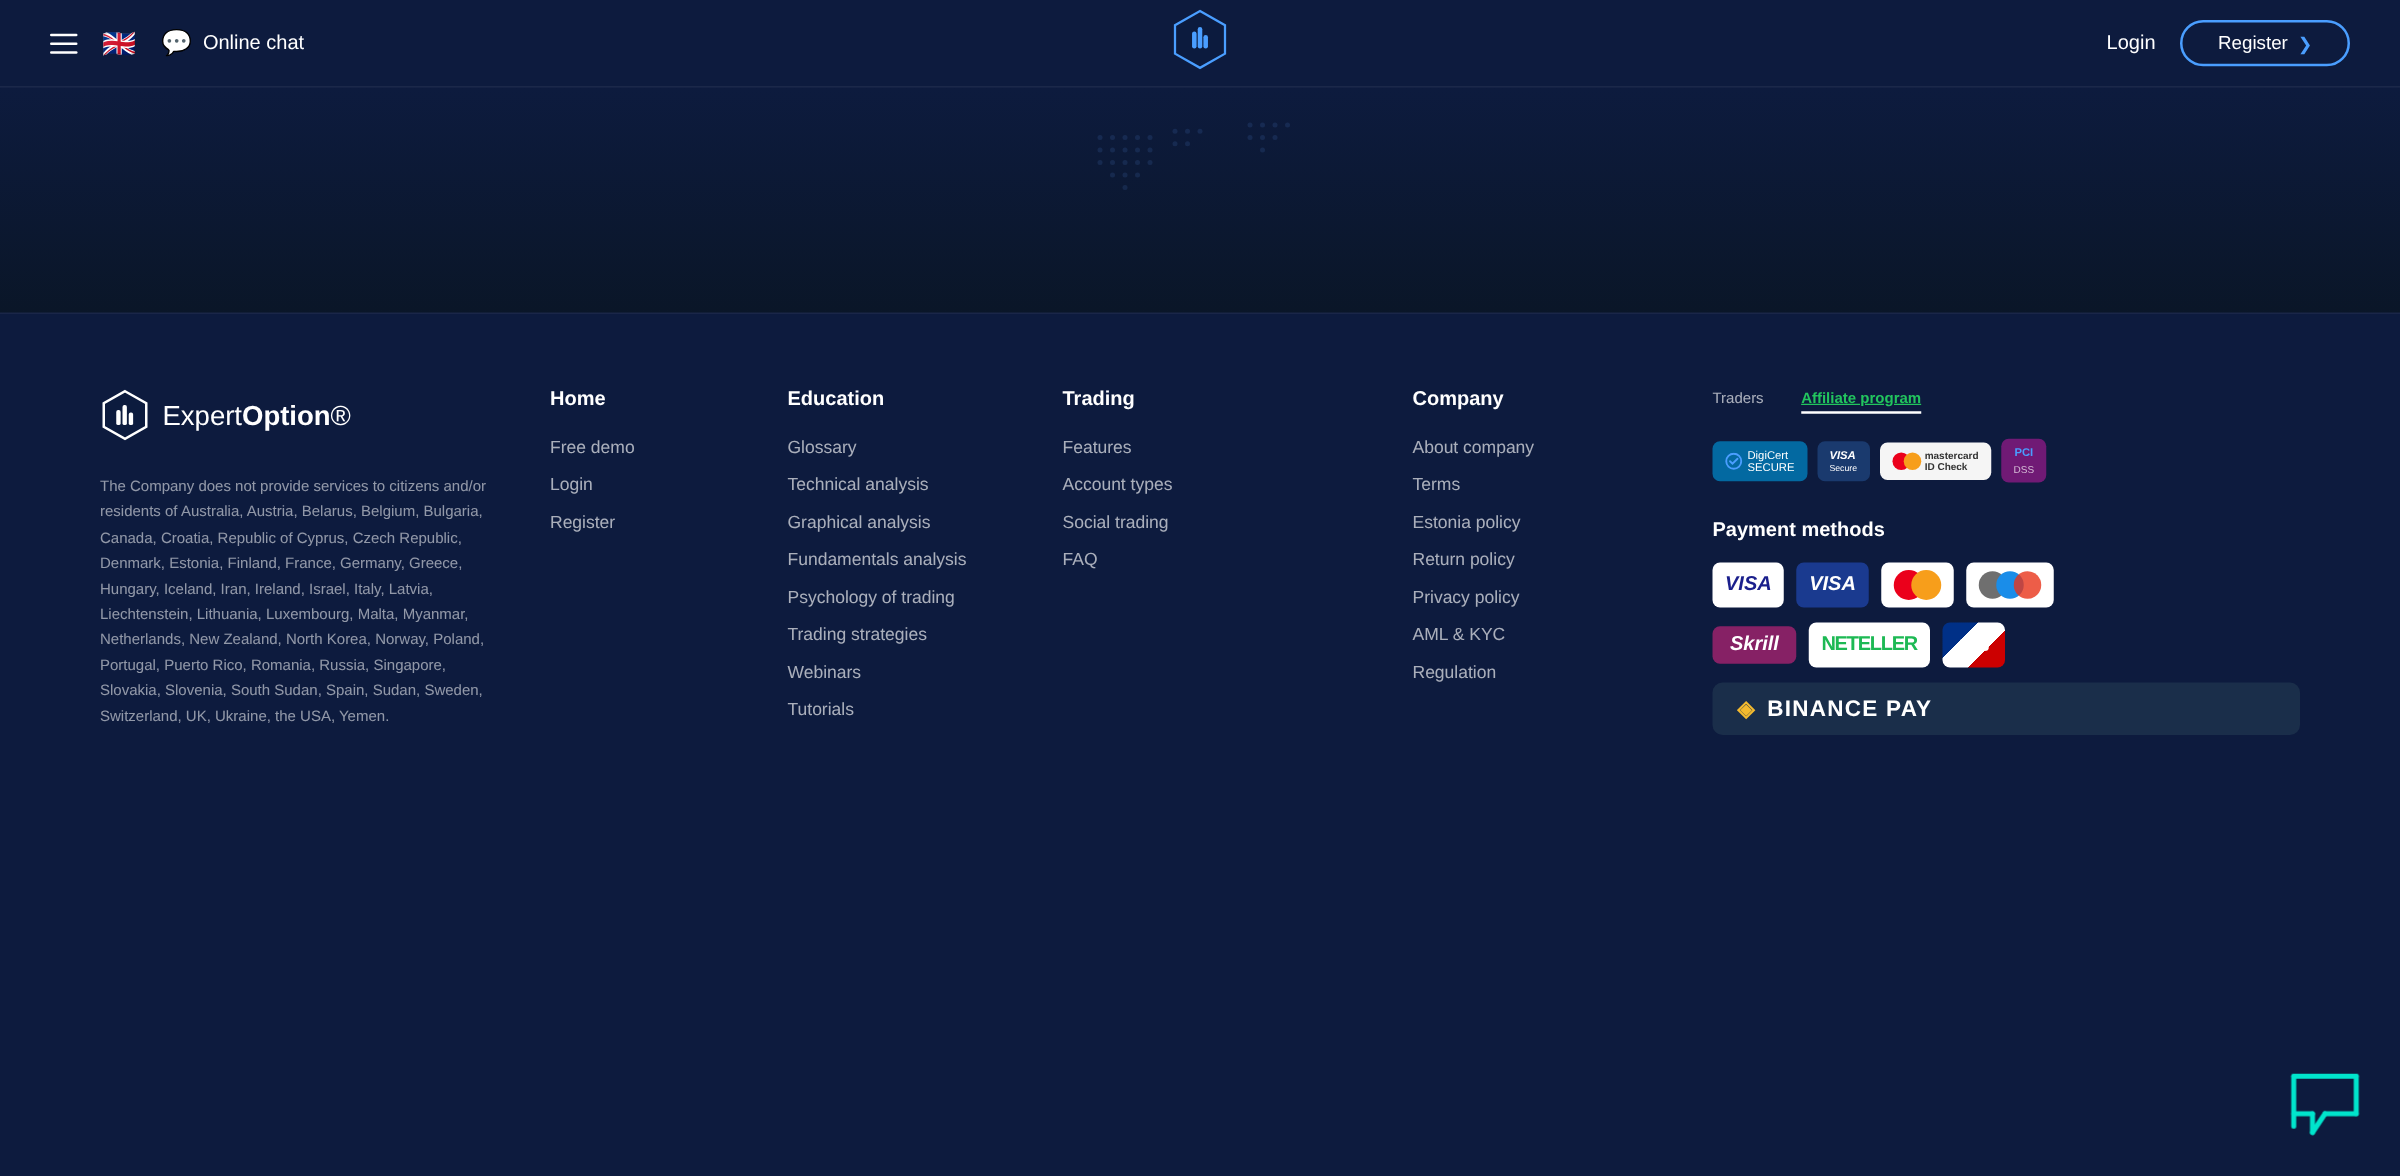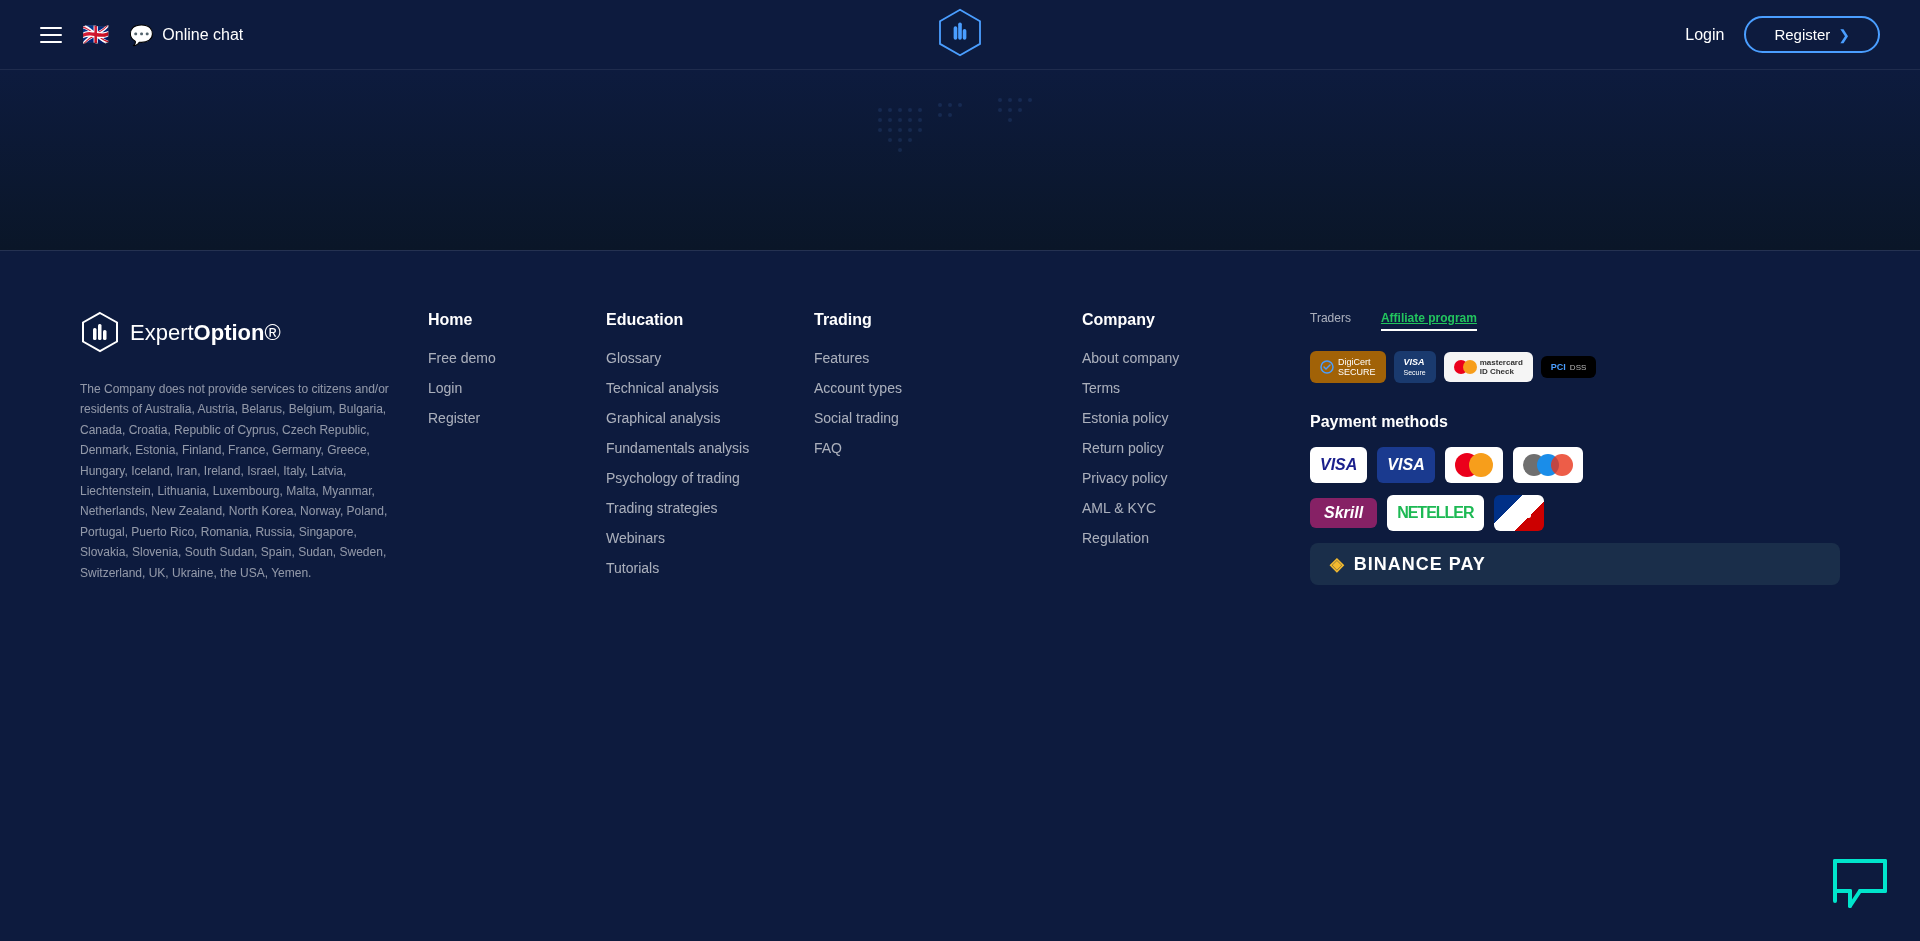--- a/index.html
+++ b/index.html
@@ -122,21 +122,21 @@
     }
 
     
     .footer {
       background-color: #0d1b3e;
       padding: 60px 80px 60px 80px;
     }
     .footer-grid {
       display: grid;
       grid-template-columns: 320px 150px 180px 240px 200px 1fr;
-      gap: 28px;
+      gap: 40px;
     }
 
     
     .footer-logo {
       display: flex;
       align-items: center;
       gap: 10px;
       margin-bottom: 24px;
     }
     .footer-logo-text {
@@ -205,31 +205,32 @@
       background: rgba(255,255,255,0.1);
       border-radius: 6px;
       padding: 6px 10px;
       font-size: 10px;
       color: #fff;
       display: flex;
       align-items: center;
       gap: 4px;
     }
     .badge-item.digicert {
-      background: #a16207;
+      background: #0369a1;
     }
     .badge-item.visa-secure {
       background: #1a3a6e;
     }
     .badge-item.mc-id {
       background: #f5f5f5;
       color: #333;
     }
     .badge-item.pci {
-      background: #000000;
+      background: #701a75;
+      flex-direction: column;
     }
 
     .payment-methods-title {
       font-size: 16px;
       font-weight: 600;
       color: #fff;
       margin-bottom: 16px;
     }
     .payment-row {
       display: flex;

